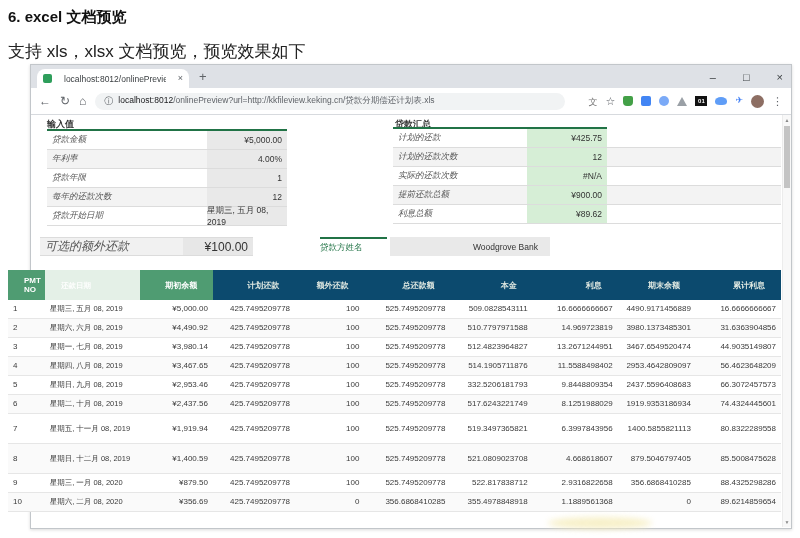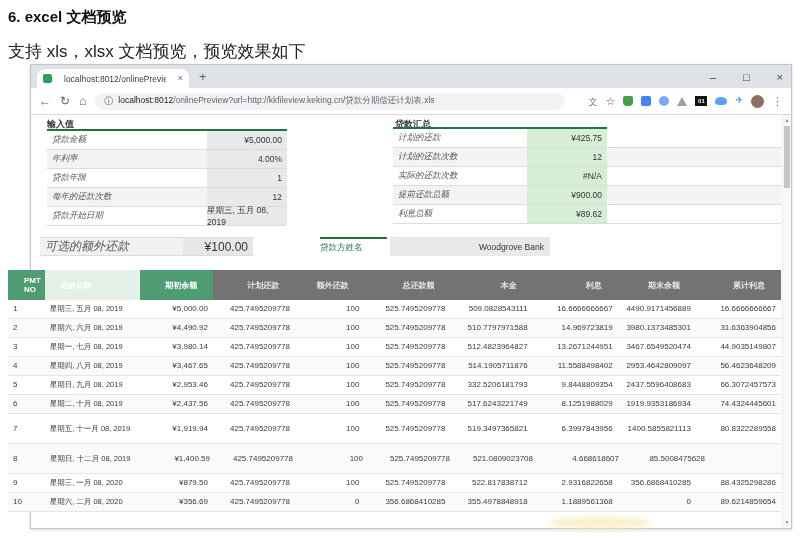--- a/index.html
+++ b/index.html
@@ -65,36 +65,36 @@
   .sfill { flex:1; }
   .srow:nth-child(even) .slabel, .srow:nth-child(even) .sfill { background:#f3f3f3; }
 
   .extra-input { position:absolute; left:9px; top:122px; width:213px; height:19px; display:flex;
                  border-top:1px solid #dcdcdc; border-bottom:1px solid #dcdcdc; font-size:12px; }
   .extra-input .ilabel { width:143px; background:#f1f1f1; }
   .extra-input .ivalue { background:#e7e7e7; }
   .lender-label { position:absolute; left:289px; top:122px; width:67px; height:19px; border-top:2px solid #217346;
                   display:flex; align-items:center; font-size:8.5px; color:#217346; }
   .lender-value { position:absolute; left:359px; top:122px; width:160px; height:19px; background:#e9e9e9;
-                  display:flex; align-items:center; justify-content:flex-end; padding-right:6px; font-size:8.5px; color:#333; }
+                  display:flex; align-items:center; justify-content:flex-end; padding-right:12px; font-size:8.5px; color:#333; }
 
   
   .sb { position:absolute; right:0; top:0; bottom:1px; width:9px; background:#f8f8f8; border-left:1px solid #ececec; }
   .sb-arr { position:absolute; left:0; right:0; height:10px; display:flex; align-items:center; justify-content:center;
             font-size:5px; color:#888; }
   .sb-up { top:0; } .sb-down { bottom:0; }
   .sb-thumb { position:absolute; left:1px; right:1px; top:11px; height:62px; background:#c4c4c4; }
 
   
   .schedule { position:absolute; left:8px; top:270px; width:773px; background:#fff; font-size:8px; color:#3a3a3a; }
   .shead { display:flex; height:30px; }
   .hcell { display:flex; align-items:center; padding:0 16px; line-height:9px; font-weight:bold; }
   .hcell.green { background:#4f9c72; color:#fff; }
   .hcell.tint  { background:#e4f0e7; color:#fdfefd; }
-  .hcell.ghost { background:#737373; color:#e0e9e2;font-family:Liberation Serif, serif; }
+  .hcell.ghost { background:#0c4a6e; color:#e0e9e2;font-family:Liberation Serif, serif; }
   .hcell.c2, .hcell.c3, .hcell.c4, .hcell.c5, .hcell.c6, .hcell.c7, .hcell.c8, .hcell.c9 { justify-content:flex-end; }
   .drow { display:flex; height:19px; border-bottom:1px solid #e6e6e6; overflow:hidden; }
   .drow:nth-child(even) { background:#fafafa; }
   .drow:nth-child(7), .drow:nth-child(8) { height:30px; }
   .dcell { display:flex; align-items:center; justify-content:flex-end; padding:0 5px; line-height:9.5px; text-align:right; }
   .dcell.c0, .dcell.c1 { justify-content:flex-start; text-align:left; }
   .c0{width:37px;} .c1{width:96px; font-size:7.5px;} .c2{width:74px;} .c3{width:83px;} .c4{width:70px;}
   .c5{width:87px;} .c6{width:83px;} .c7{width:86px;} .c8{width:79px;} .c9{width:86px;}
 
   .smudge { position:absolute; left:548px; top:517px; width:104px; height:12px; background:#f6eec0;
@@ -318,20 +318,21 @@
       </div>
       <div class="drow">
         <div class="dcell c0">8</div>
         <div class="dcell c1">星期日, 十二月 08, 2019</div>
         <div class="dcell c2">¥1,400.59</div>
         <div class="dcell c3">425.7495209778</div>
         <div class="dcell c4">100</div>
         <div class="dcell c5">525.7495209778</div>
         <div class="dcell c6">521.0809023708</div>
         <div class="dcell c7">4.668618607</div>
+        <div class="dcell c8">879.5046797405</div>
         <div class="dcell c9">85.5008475628</div>
       </div>
       <div class="drow">
         <div class="dcell c0">9</div>
         <div class="dcell c1">星期三, 一月 08, 2020</div>
         <div class="dcell c2">¥879.50</div>
         <div class="dcell c3">425.7495209778</div>
         <div class="dcell c4">100</div>
         <div class="dcell c5">525.7495209778</div>
         <div class="dcell c6">522.817838712</div>

